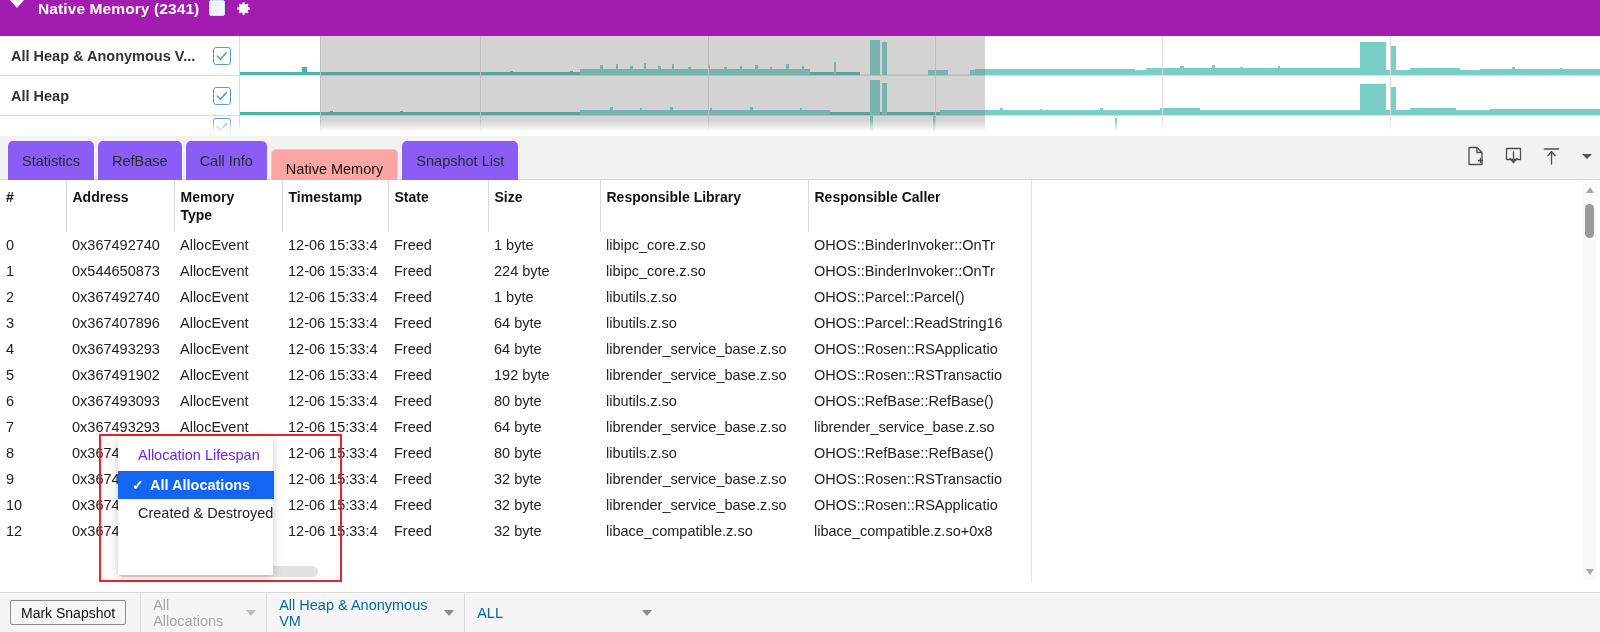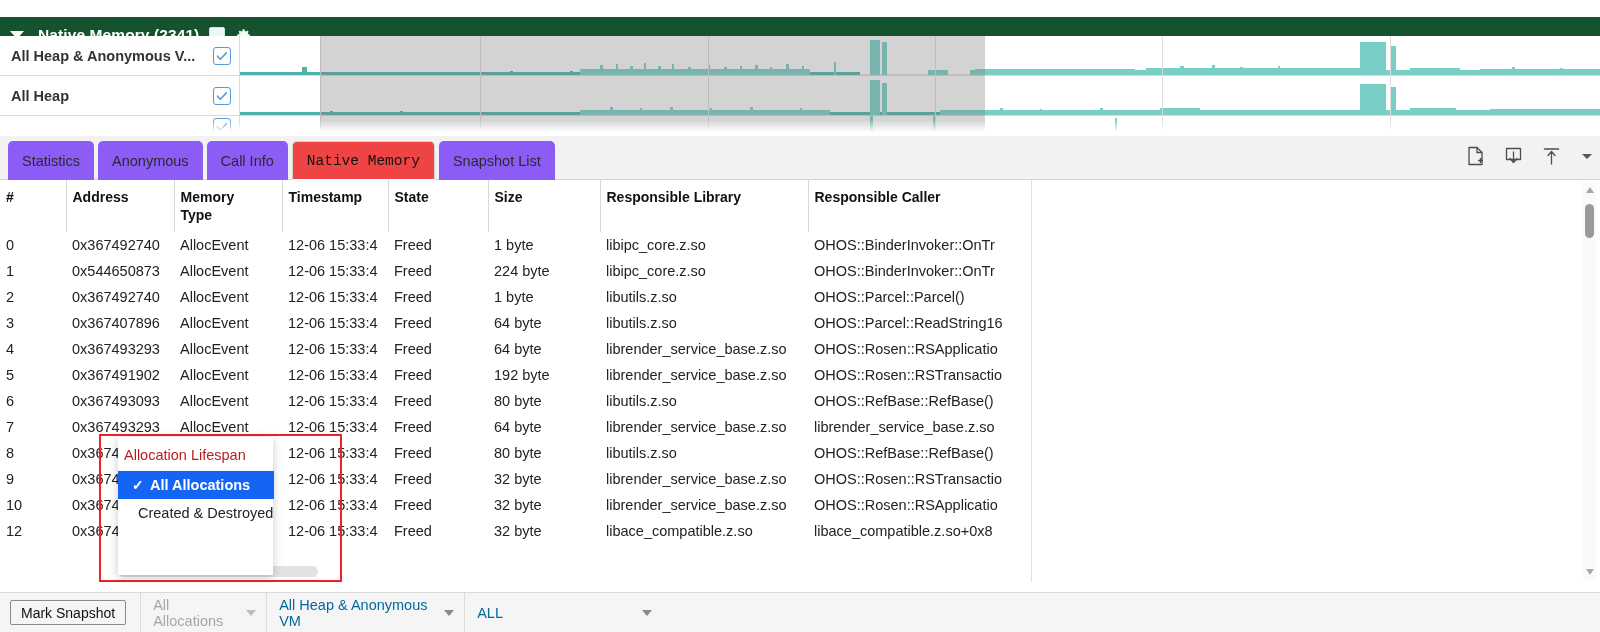--- a/index.html
+++ b/index.html
@@ -8,23 +8,23 @@
     width: 1600px; height: 632px;
     overflow: hidden;
     background: #ffffff;
     font-family: "Liberation Sans", sans-serif;
     -webkit-font-smoothing: antialiased;
   }
   #app { position: relative; width: 1600px; height: 632px; }
 
   
   .top-bar {
-    position: absolute; left: 0; top: 17px; width: 1600px; height: 36px;
-    background: #14532d;
-    display: flex; align-items: center; gap: 10px;
+    position: absolute; left: 0; top: 0; width: 1600px; height: 36px;
+    background: #a21caf;
+    display: flex; align-items: flex-start; gap: 10px;
     padding-left: 10px;
     color: #ffffff;
   }
   .caret-down {
     width: 0; height: 0;
     border-left: 7px solid transparent;
     border-right: 7px solid transparent;
     border-top: 8px solid #ffffff;
     margin-right: 4px;
   }
@@ -89,25 +89,24 @@
   }
   .tabs { position: absolute; left: 8px; top: 5px; display: flex; gap: 4px; }
   .tab {
     height: 39px; padding: 0 14px;
     display: flex; align-items: center;
     font-size: 14.5px; color: #2b2b2b;
     background: #8b5cf6; border-radius: 5px 5px 0 0;
     white-space: nowrap; cursor: default;
   }
   .tab.active {
-    background: #ef4444; color: #111;
+    background: #fca5a5; color: #111;
     border: 1px solid #d2d2d2; border-bottom: 1px solid #ffffff;
-    height: 39px; margin-top: 0; align-items: center;
+    height: 39px; margin-top: 8px; align-items: center;
     border-radius: 5px 5px 0 0;
-    font-family: Liberation Mono, monospace;
   }
   .tool-icons {
     position: absolute; right: 8px; top: 10px;
     display: flex; align-items: center; gap: 19px;
   }
   .tool-icons svg { display: block; }
   .chev-sm {
     width: 0; height: 0;
     border-left: 5px solid transparent;
     border-right: 5px solid transparent;
@@ -169,21 +168,21 @@
     position: absolute; left: 99px; top: 434px; width: 243px; height: 148px;
     border: 2.5px solid #f0212a; z-index: 20; pointer-events: none;
   }
   .popup {
     position: absolute; left: 118px; top: 437px; width: 155px; height: 138px;
     background: #ffffff; z-index: 21;
     box-shadow: 0 2px 9px rgba(0,0,0,.22);
     padding: 4px 0 0 0;
   }
   .popup-head {
-    font-size: 14.5px; color: #b91c1c; padding: 6px 12px 8px 6px;
+    font-size: 14.5px; color: #6d28d9; padding: 6px 12px 8px 20px;
     white-space: nowrap;
   }
   .popup-item {
     font-size: 14.5px; color: #222; padding: 6px 12px 6px 14px;
     white-space: nowrap; display: flex; align-items: center; gap: 6px;
   }
   .popup-item.sel {
     background: #1565f5; color: #ffffff; font-weight: bold;
     margin-right: -1px;
   }
@@ -392,21 +391,21 @@
     <div class="sel-overlay"></div>
     <div class="strip-fade"></div>
   </div>
 
   <div class="tabbar">
     <div class="tabs">
       <div class="tab">
           <span>Statistics</span>
         </div>
       <div class="tab">
-          <span>Anonymous</span>
+          <span>RefBase</span>
         </div>
       <div class="tab">
           <span>Call Info</span>
         </div>
       <div class="tab active">
           <span>Native Memory</span>
         </div>
       <div class="tab">
           <span>Snapshot List</span>
         </div>

